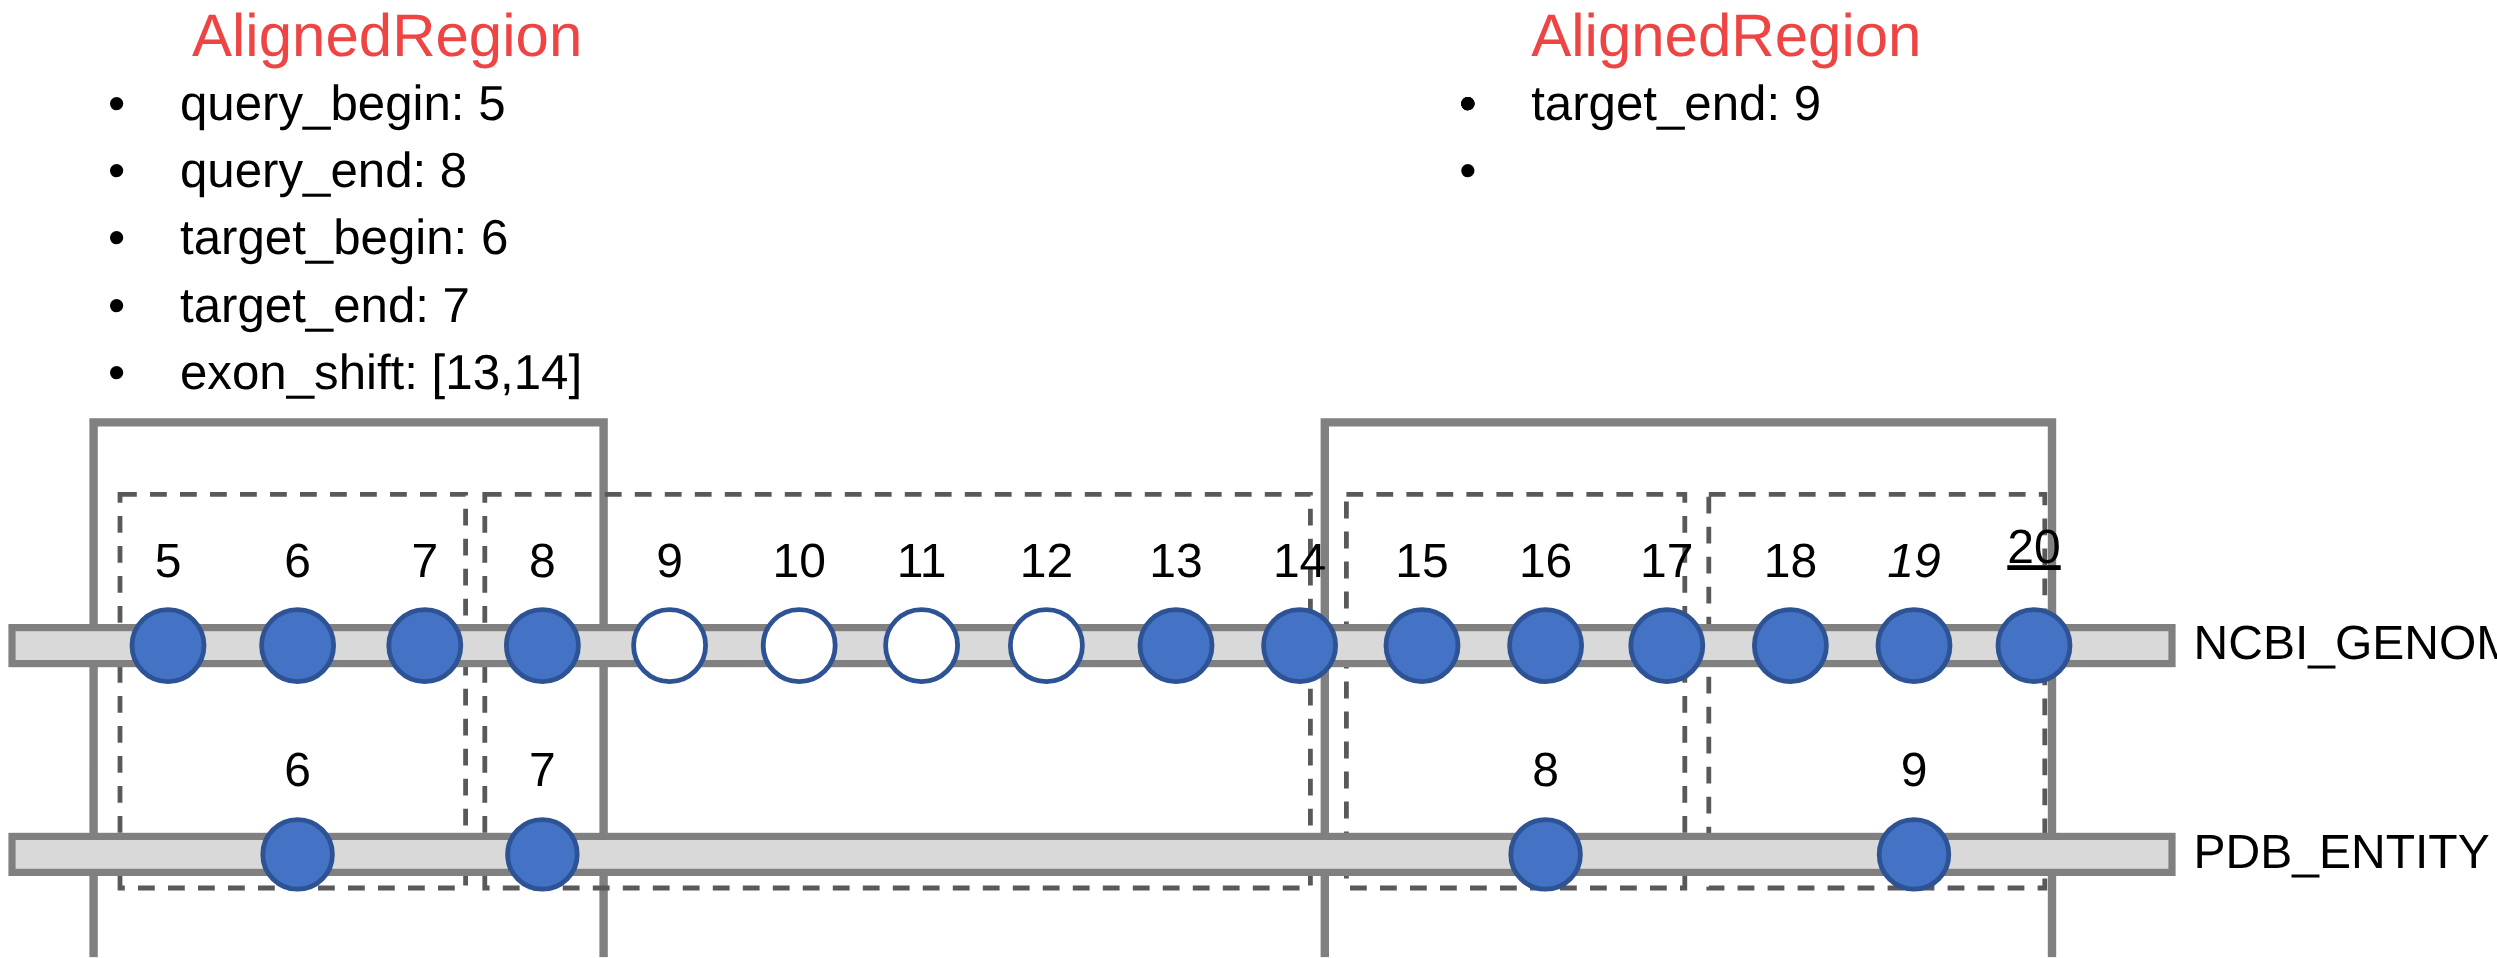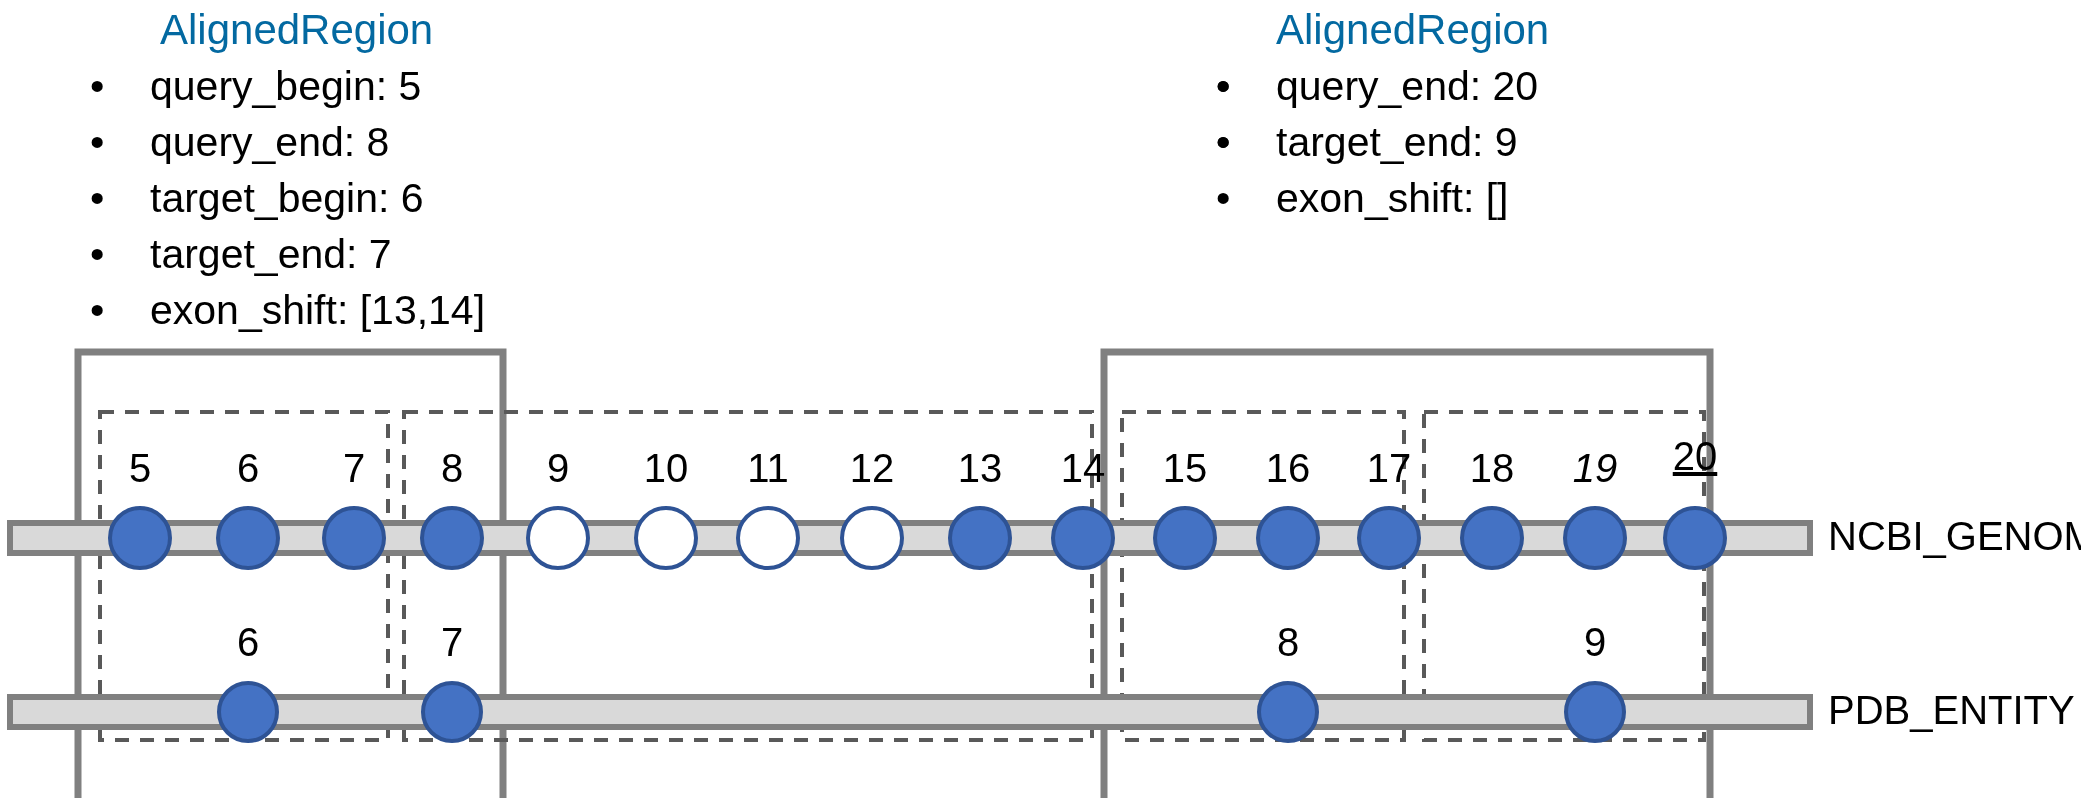--- a/index.html
+++ b/index.html
@@ -6,21 +6,21 @@
   body{
     width:2081px;height:798px;background:#ffffff;
     font-family:"Liberation Sans",sans-serif;
     overflow:hidden;position:relative;
   }
   #stage{position:absolute;left:0;top:0;width:2081px;height:798px;}
 
   
   .annot{position:absolute;}
   .annot .annot-title{
-    color:#0369a1;font-size:42px;line-height:56px;
+    color:#ef4444;font-size:50px;line-height:56px;
     font-family:"Liberation Sans",sans-serif;white-space:nowrap;
   }
   .annot ul{list-style:none;margin:0;padding:0;}
   .annot li{
     position:relative;color:#000;font-size:41px;line-height:56px;
     white-space:nowrap;padding-left:60px;
   }
   .annot li .bullet{
     position:absolute;left:0;top:0;width:20px;text-align:left;
     font-size:41px;line-height:56px;color:#000;
@@ -56,24 +56,24 @@
       <li><span class="bullet">•</span><span>target_begin: 6</span></li>
       <li><span class="bullet">•</span><span>target_end: 7</span></li>
       <li><span class="bullet">•</span><span>exon_shift: [13,14]</span></li>
     </ul>
   </div>
 
   <div class="annot" id="annot-right">
     <div class="annot-title">AlignedRegion</div>
     <ul>
       <li><span class="bullet">•</span></li>
-      <li><span class="bullet">•</span><span>query_end: 20</span></li>
+      <li><span class="bullet">•</span></li>
       <li><span class="bullet">•</span></li>
       <li><span class="bullet">•</span><span>target_end: 9</span></li>
-      <li><span class="bullet">•</span><span>exon_shift: []</span></li>
+      <li><span class="bullet">•</span></li>
     </ul>
   </div>
 
   <div id="diagram">
     <svg id="diagram-svg" width="2081" height="798" viewBox="0 0 2081 798">
       <g id="g-brackets">
           <path d="M 78 798 L 78 352 L 503 352 L 503 798" fill="none" stroke="#808080" stroke-width="7"></path>
           <path d="M 1104 798 L 1104 352 L 1710 352 L 1710 798" fill="none" stroke="#808080" stroke-width="7"></path>
         </g>
       <g id="g-boxes">

